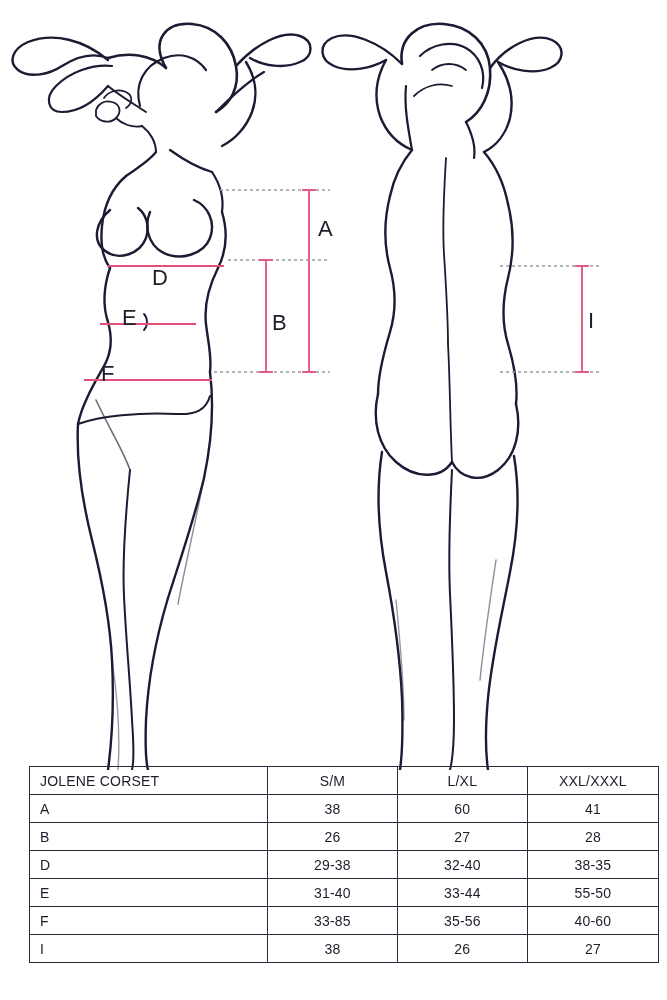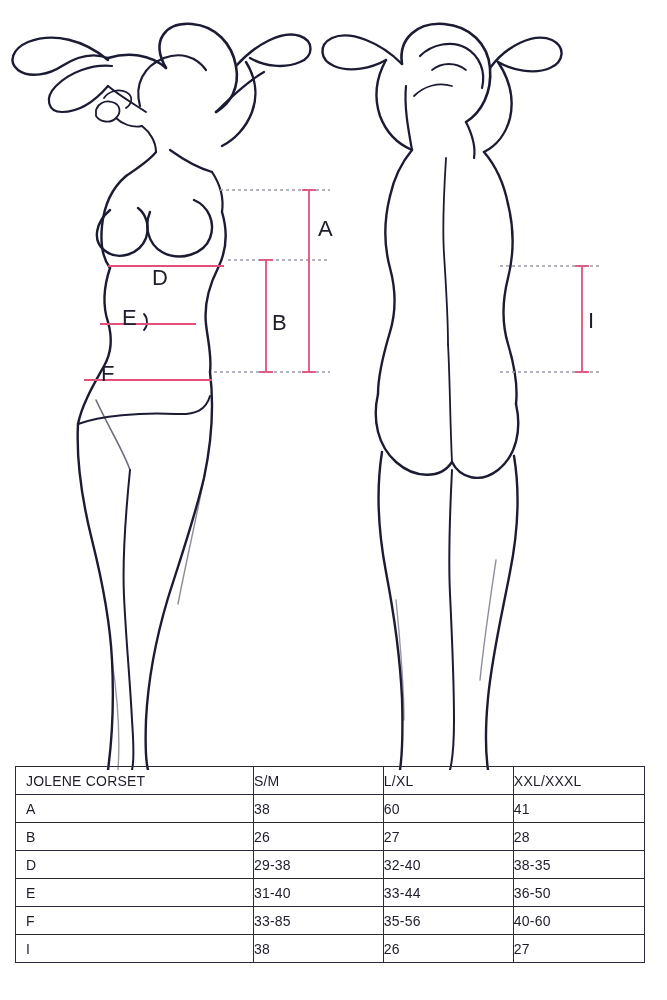--- a/index.html
+++ b/index.html
@@ -20,31 +20,32 @@
     position: absolute;
     left: 0;
     top: 0;
     width: 667px;
     height: 770px;
   }
 
   
   #size-table {
     position: absolute;
-    left: 15px;
+    left: 29px;
     top: 766px;
     width: 630px;
     border-collapse: collapse;
     font-size: 14px;
     color: #1d1d2b;
   }
   #size-table td {
     border: 1px solid #2a2a3a;
     height: 27px;
     padding: 0 0 0 0;
+    text-align: center;
     font-weight: 400;
     letter-spacing: 0.2px;
   }
   #size-table td.lbl {
     text-align: left;
     padding-left: 10px;
     width: 232px;
   }
   #size-table td.col {
     width: 132px;
@@ -214,21 +215,21 @@
     <tr>
       <td class="lbl">D</td>
       <td class="col">29-38</td>
       <td class="col">32-40</td>
       <td class="col">38-35</td>
     </tr>
     <tr>
       <td class="lbl">E</td>
       <td class="col">31-40</td>
       <td class="col">33-44</td>
-      <td class="col">36-50</td>
+      <td class="col">55-50</td>
     </tr>
     <tr>
       <td class="lbl">F</td>
       <td class="col">33-85</td>
       <td class="col">35-56</td>
       <td class="col">40-60</td>
     </tr>
     <tr>
       <td class="lbl">I</td>
       <td class="col">38</td>

